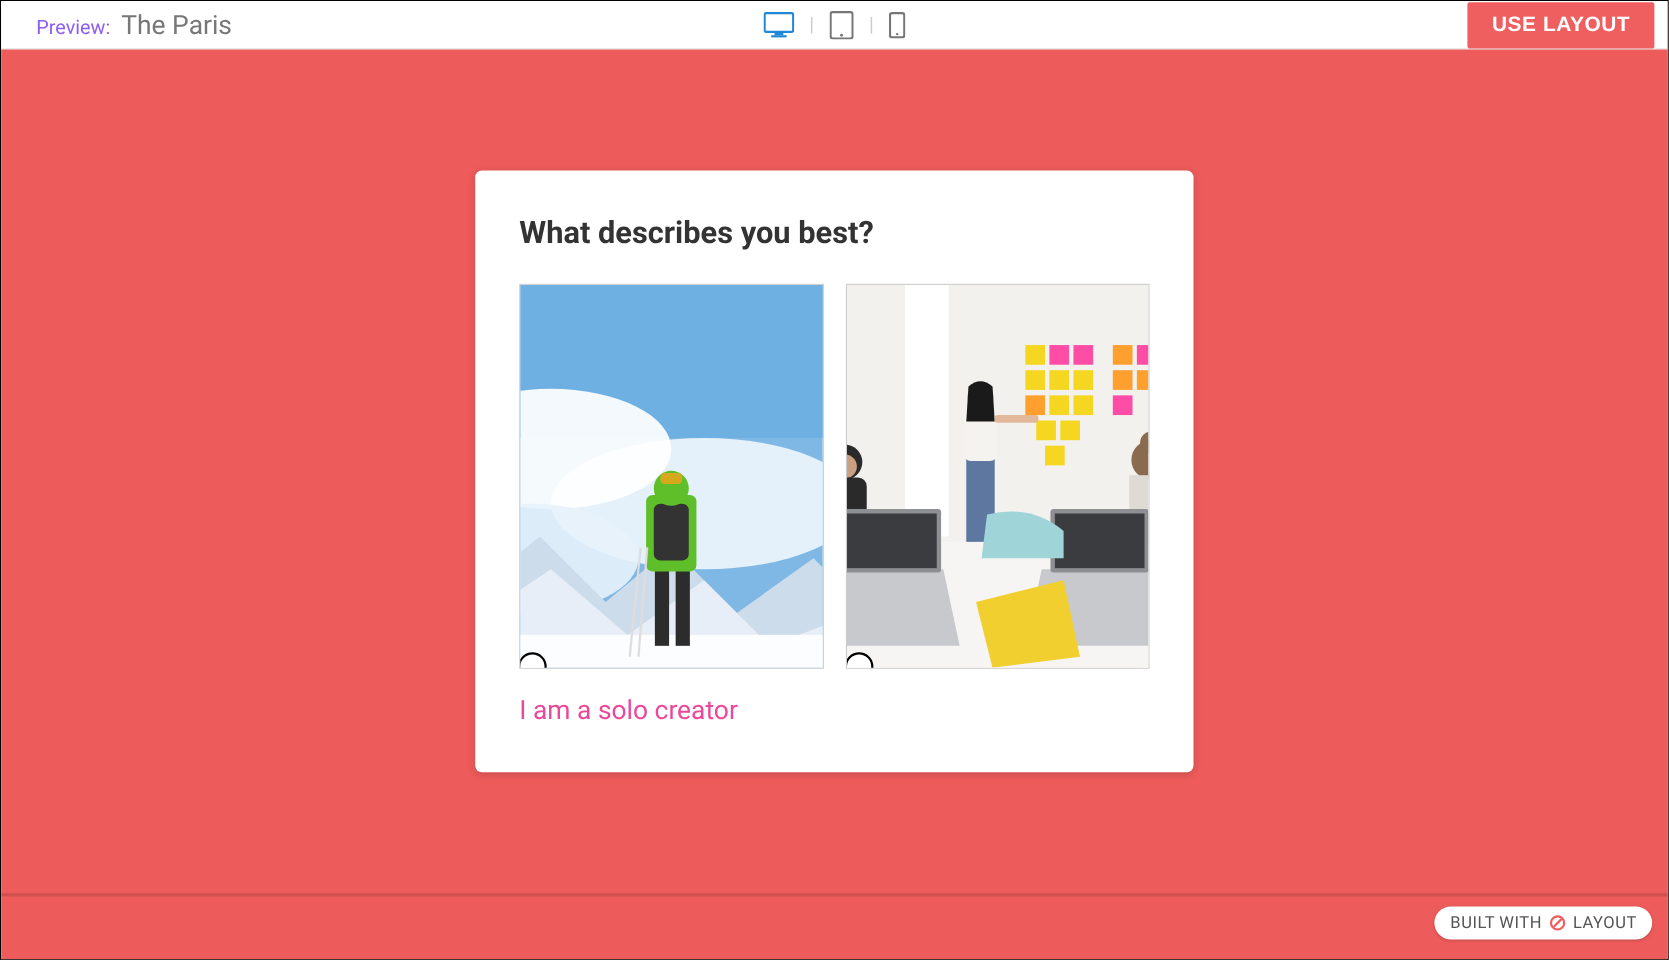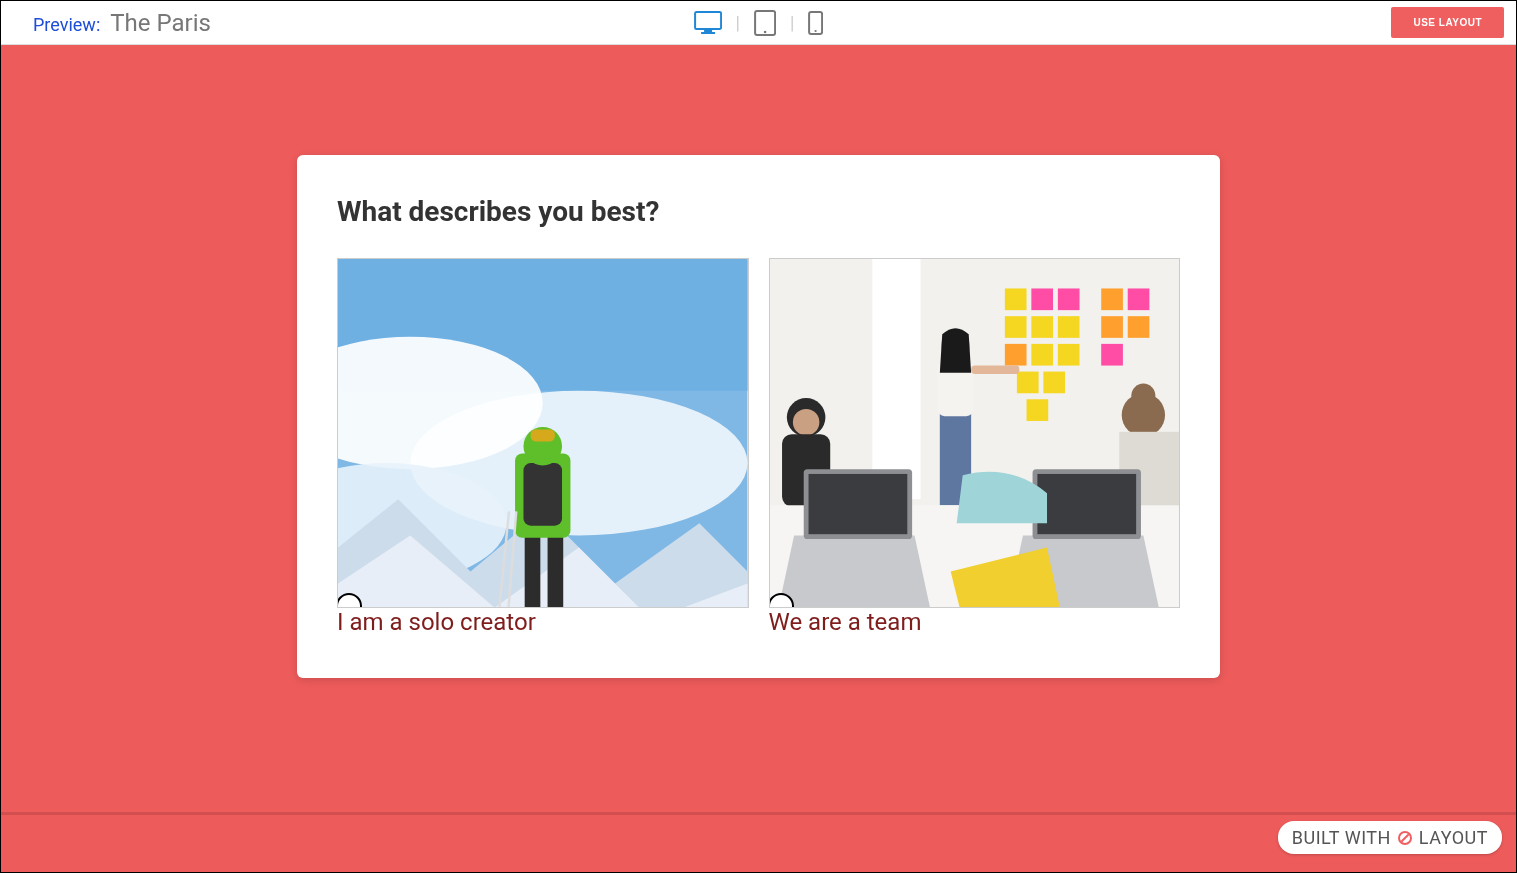--- a/index.html
+++ b/index.html
@@ -23,21 +23,21 @@
       background: #fff;
       border-bottom: 1px solid #ddd;
     }
     .topbar-left {
       display: flex;
       align-items: baseline;
       gap: 10px;
       padding-left: 20px;
     }
     .preview-label {
-      color: #1d4ed8;
+      color: #8b5cf6;
       font-size: 18px;
     }
     .preview-name {
       color: #777;
       font-size: 24px;
     }
     .topbar-center {
       position: absolute;
       left: 50%;
       transform: translateX(-50%);
@@ -54,38 +54,38 @@
     }
     .divider {
       color: #ccc;
       font-size: 18px;
     }
     .use-layout-btn {
       background: #f05f5f;
       color: #fff;
       border: none;
       padding: 10px 22px;
-      font-size: 10px;
+      font-size: 19px;
       font-weight: 700;
       letter-spacing: 0.5px;
       cursor: pointer;
       border-radius: 2px;
     }
     .canvas-area {
       background: #ee5b5b;
       height: calc(100% - 44px);
       position: relative;
       display: flex;
       justify-content: center;
       padding-top: 110px;
     }
     .question-card {
       background: #fff;
       border-radius: 6px;
-      width: 923px;
+      width: 653px;
       padding: 40px 40px 42px 40px;
       box-shadow: 0 2px 8px rgba(0,0,0,0.15);
       height: fit-content;
     }
     .question-title {
       font-size: 28px;
       font-weight: 700;
       color: #333;
       margin-bottom: 30px;
     }
@@ -113,42 +113,43 @@
       position: absolute;
       bottom: -12px;
       left: -2px;
       width: 26px;
       height: 26px;
       border-radius: 50%;
       background: #fff;
       border: 2px solid #000;
     }
     .option-label {
+      margin-top: 24px;
       font-size: 24px;
-      color: #7f1d1d;
+      color: #ec4899;
     }
     .bottom-band {
       position: absolute;
       left: 0;
       right: 0;
       bottom: 57px;
       height: 3px;
       background: rgba(0,0,0,0.12);
     }
     .built-with-badge {
       position: absolute;
       right: 14px;
       bottom: 18px;
       background: #fff;
       border-radius: 16px;
       padding: 6px 14px;
       display: flex;
       align-items: center;
       gap: 6px;
-      font-size: 18px;
+      font-size: 15px;
       color: #555;
       box-shadow: 0 1px 3px rgba(0,0,0,0.2);
       cursor: pointer;
       letter-spacing: 0.5px;
       margin-top: 12px;
     }
     .built-with-badge .logo-circle {
       display: inline-flex;
     }
   </style>
@@ -296,21 +297,20 @@
 
             <rect x="175" y="225" width="22" height="16" rx="3" fill="#cfd0d2"></rect>
             <circle cx="180" cy="218" r="5" fill="#4e8a3e"></circle>
             <circle cx="190" cy="215" r="5" fill="#4e8a3e"></circle>
             <circle cx="186" cy="222" r="5" fill="#5fa04c"></circle>
 
             <path d="M 160 210 Q 200 200 230 225 L 230 250 L 155 250 Z" fill="#9fd5d8"></path>
           </svg>
           <div class="radio-circle"></div>
         </div>
-        <div class="option-label">We are a team</div>
       </div>
 
     </div>
   </div>
 
   <div class="bottom-band"></div>
 
   <div class="built-with-badge">
     <span>BUILT WITH</span>
     <span class="logo-circle">

